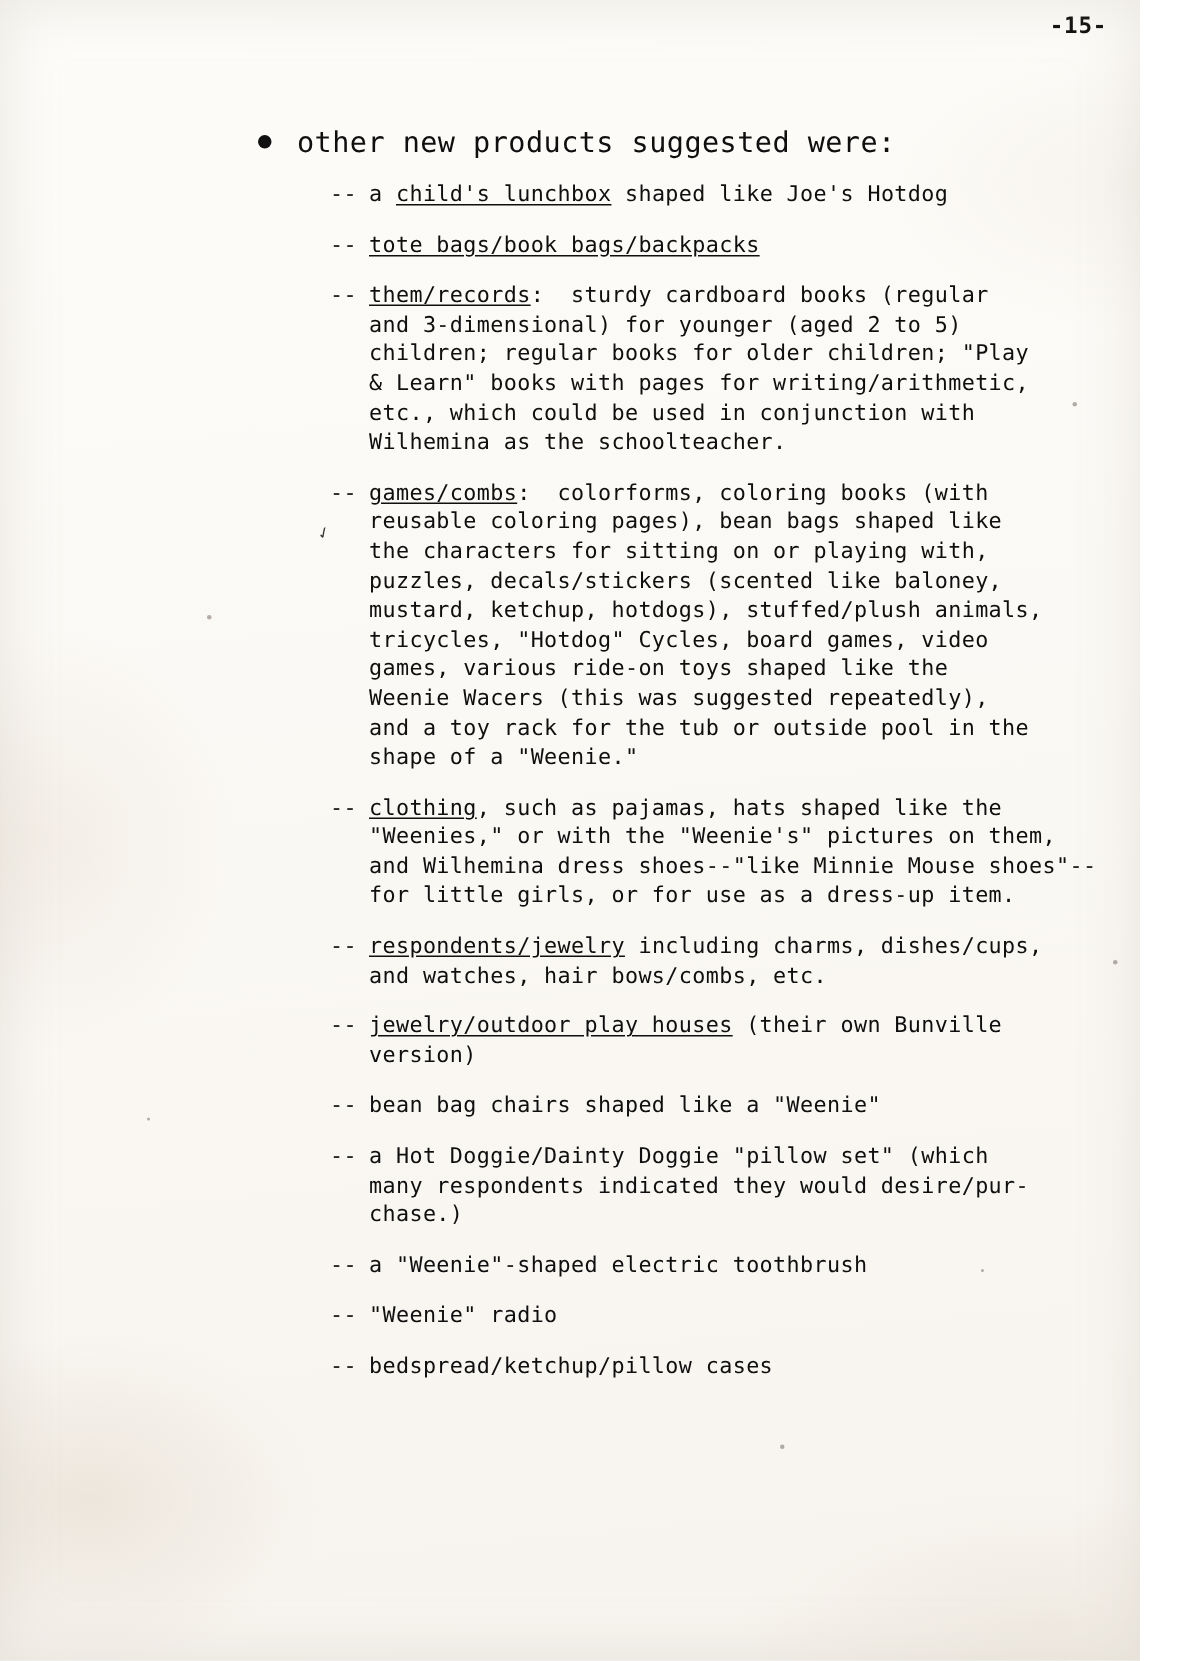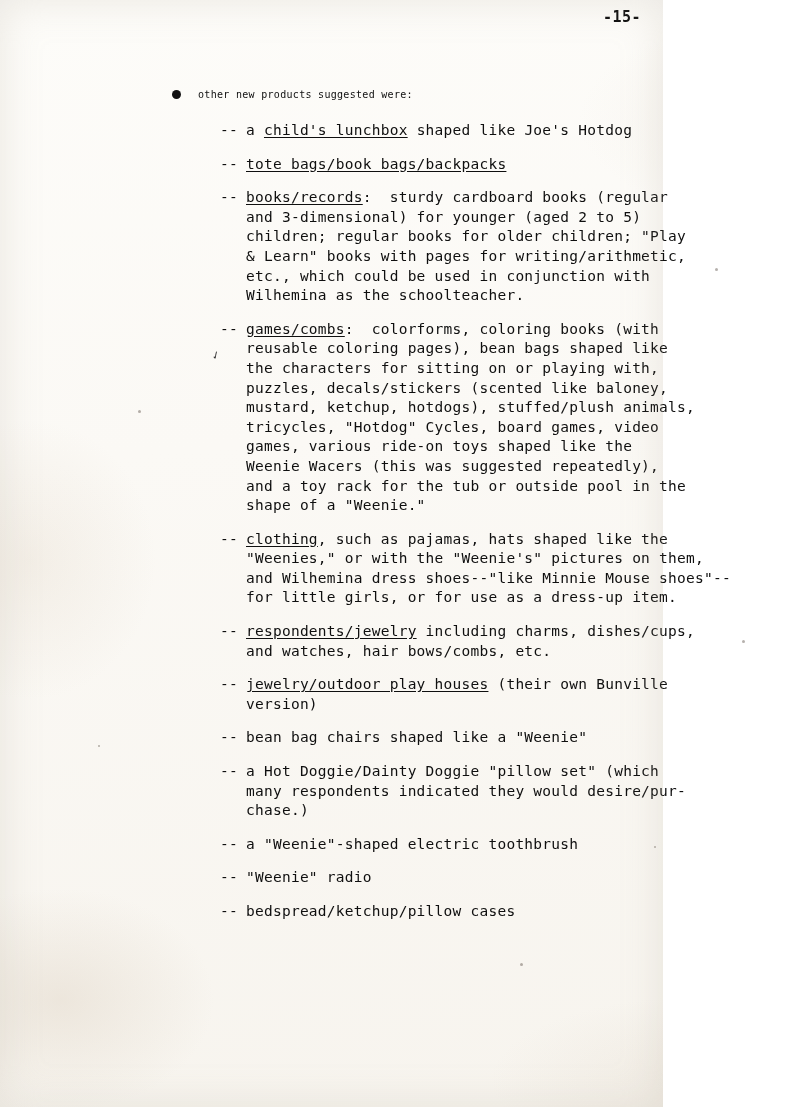--- a/index.html
+++ b/index.html
@@ -9,21 +9,21 @@
   body {
     width: 800px;
     height: 1107px;
     background: #ffffff;
     font-family: "DejaVu Sans Mono", monospace;
     color: #111111;
     overflow: hidden;
   }
   .page {
     position: relative;
-    width: 663px;
+    width: 760px;
     height: 1107px;
     background:
       radial-gradient(ellipse 220px 160px at 60px 1000px, rgba(210,195,175,0.30), rgba(255,255,255,0) 70%),
       radial-gradient(ellipse 180px 200px at 30px 560px, rgba(215,200,180,0.22), rgba(255,255,255,0) 70%),
       radial-gradient(ellipse 300px 120px at 700px 1080px, rgba(212,198,180,0.20), rgba(255,255,255,0) 70%),
       radial-gradient(ellipse 260px 140px at 760px 120px, rgba(218,206,190,0.16), rgba(255,255,255,0) 70%),
       linear-gradient(175deg, #fdfcf9 0%, #fbf9f5 40%, #f7f4ee 100%);
     box-sizing: border-box;
   }
   .page-number {
@@ -36,21 +36,21 @@
     color: #0d0d0d;
   }
   .content {
     position: absolute;
     left: 172px;
     top: 85px;
     width: 600px;
   }
   .lead {
     position: relative;
-    font-size: 10px;
+    font-size: 19px;
     line-height: 20px;
     letter-spacing: 0.3px;
     color: #0f0f0f;
     margin-bottom: 16px;
     padding-left: 26px;
   }
   .lead .bullet {
     position: absolute;
     left: 0;
     top: 5px;
@@ -125,21 +125,21 @@
         <div class="item">
           <span class="dash">--</span>
           <span class="body-text"><span>a </span><span class="u">child's lunchbox</span><span> shaped like Joe's Hotdog</span></span>
         </div>
         <div class="item">
           <span class="dash">--</span>
           <span class="body-text"><span class="u">tote bags/book bags/backpacks</span></span>
         </div>
         <div class="item">
           <span class="dash">--</span>
-          <span class="body-text"><span class="u">books/records</span><span>:  sturdy cardboard books (regular
+          <span class="body-text"><span class="u">them/records</span><span>:  sturdy cardboard books (regular
 and 3-dimensional) for younger (aged 2 to 5)
 children; regular books for older children; "Play
 &amp; Learn" books with pages for writing/arithmetic,
 etc., which could be used in conjunction with
 Wilhemina as the schoolteacher.</span></span>
         </div>
         <div class="item">
           <span class="dash">--</span>
           <span class="body-text"><span class="u">games/combs</span><span>:  colorforms, coloring books (with
 reusable coloring pages), bean bags shaped like

